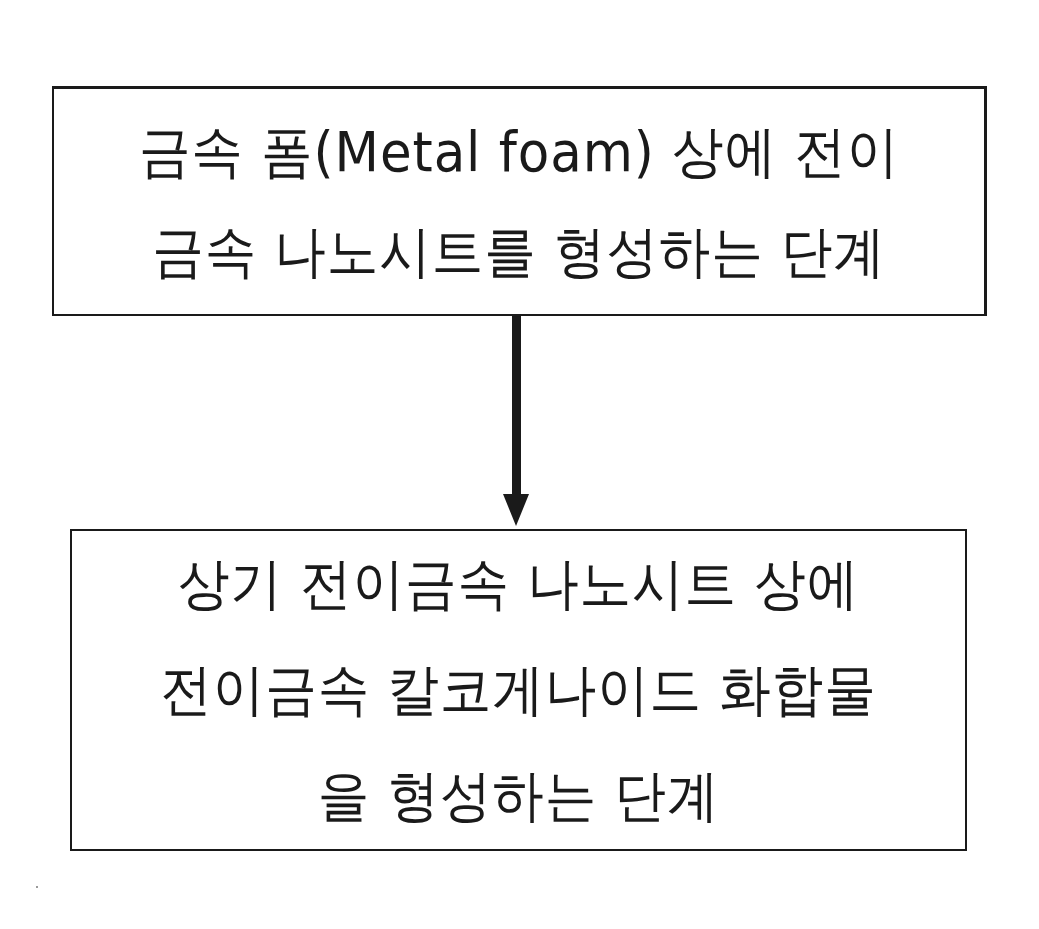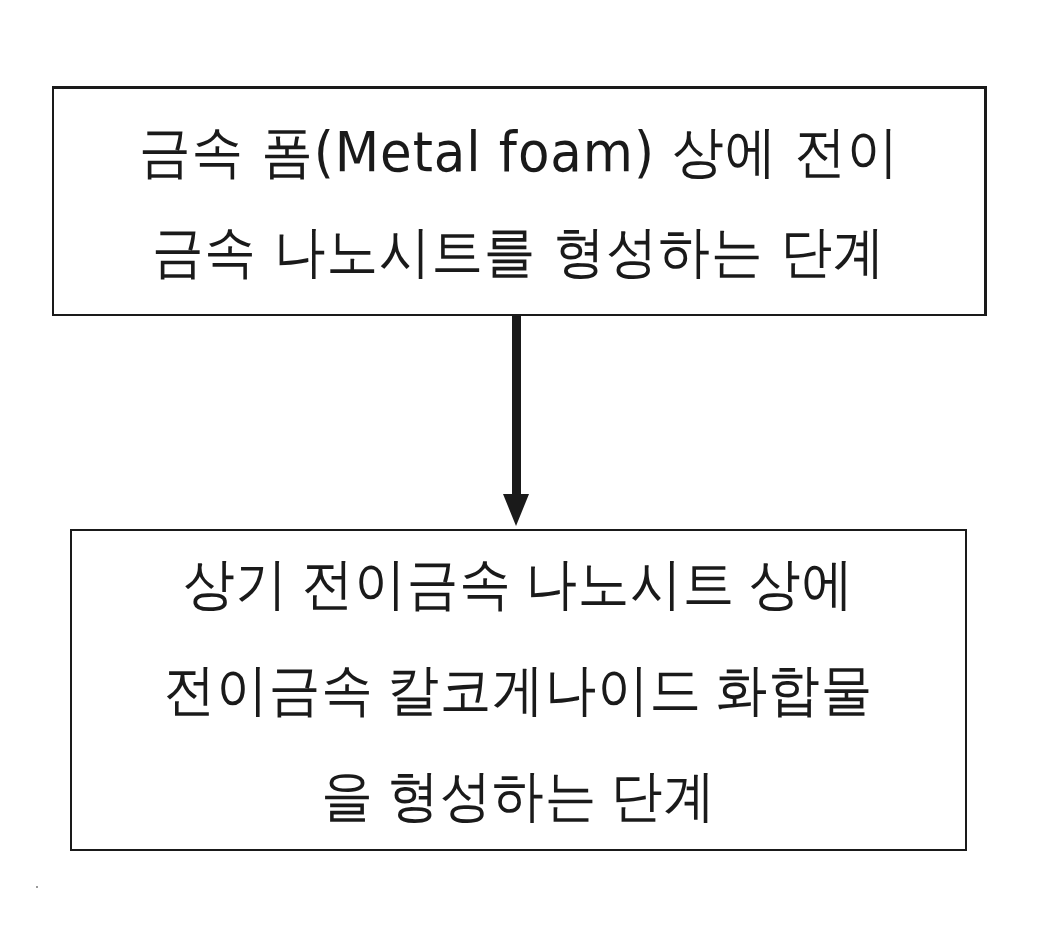--- a/index.html
+++ b/index.html
@@ -15,38 +15,36 @@
       font-family: "DejaVu Sans", "Liberation Sans", sans-serif;
       color: #1a1a1a;
     }
     .box {
       position: absolute;
       box-sizing: border-box;
       border: 2px solid #1a1a1a;
       background: #ffffff;
       display: flex;
       flex-direction: column;
-      align-items: center;
       justify-content: center;
       text-align: center;
     }
     #box1 {
       left: 52px;
       top: 86px;
       width: 935px;
       height: 230px;
       border-top-width: 3px;
       border-right-width: 3px;
     }
     #box2 {
       left: 70px;
       top: 529px;
       width: 897px;
       height: 322px;
-      font-family: Liberation Serif, serif;
     }
     .line {
       display: block;
       font-size: 56px;
       line-height: 1;
       letter-spacing: 1px;
       white-space: nowrap;
       transform: scaleX(0.92);
     }
     #box1 .line + .line { margin-top: 44px; }

